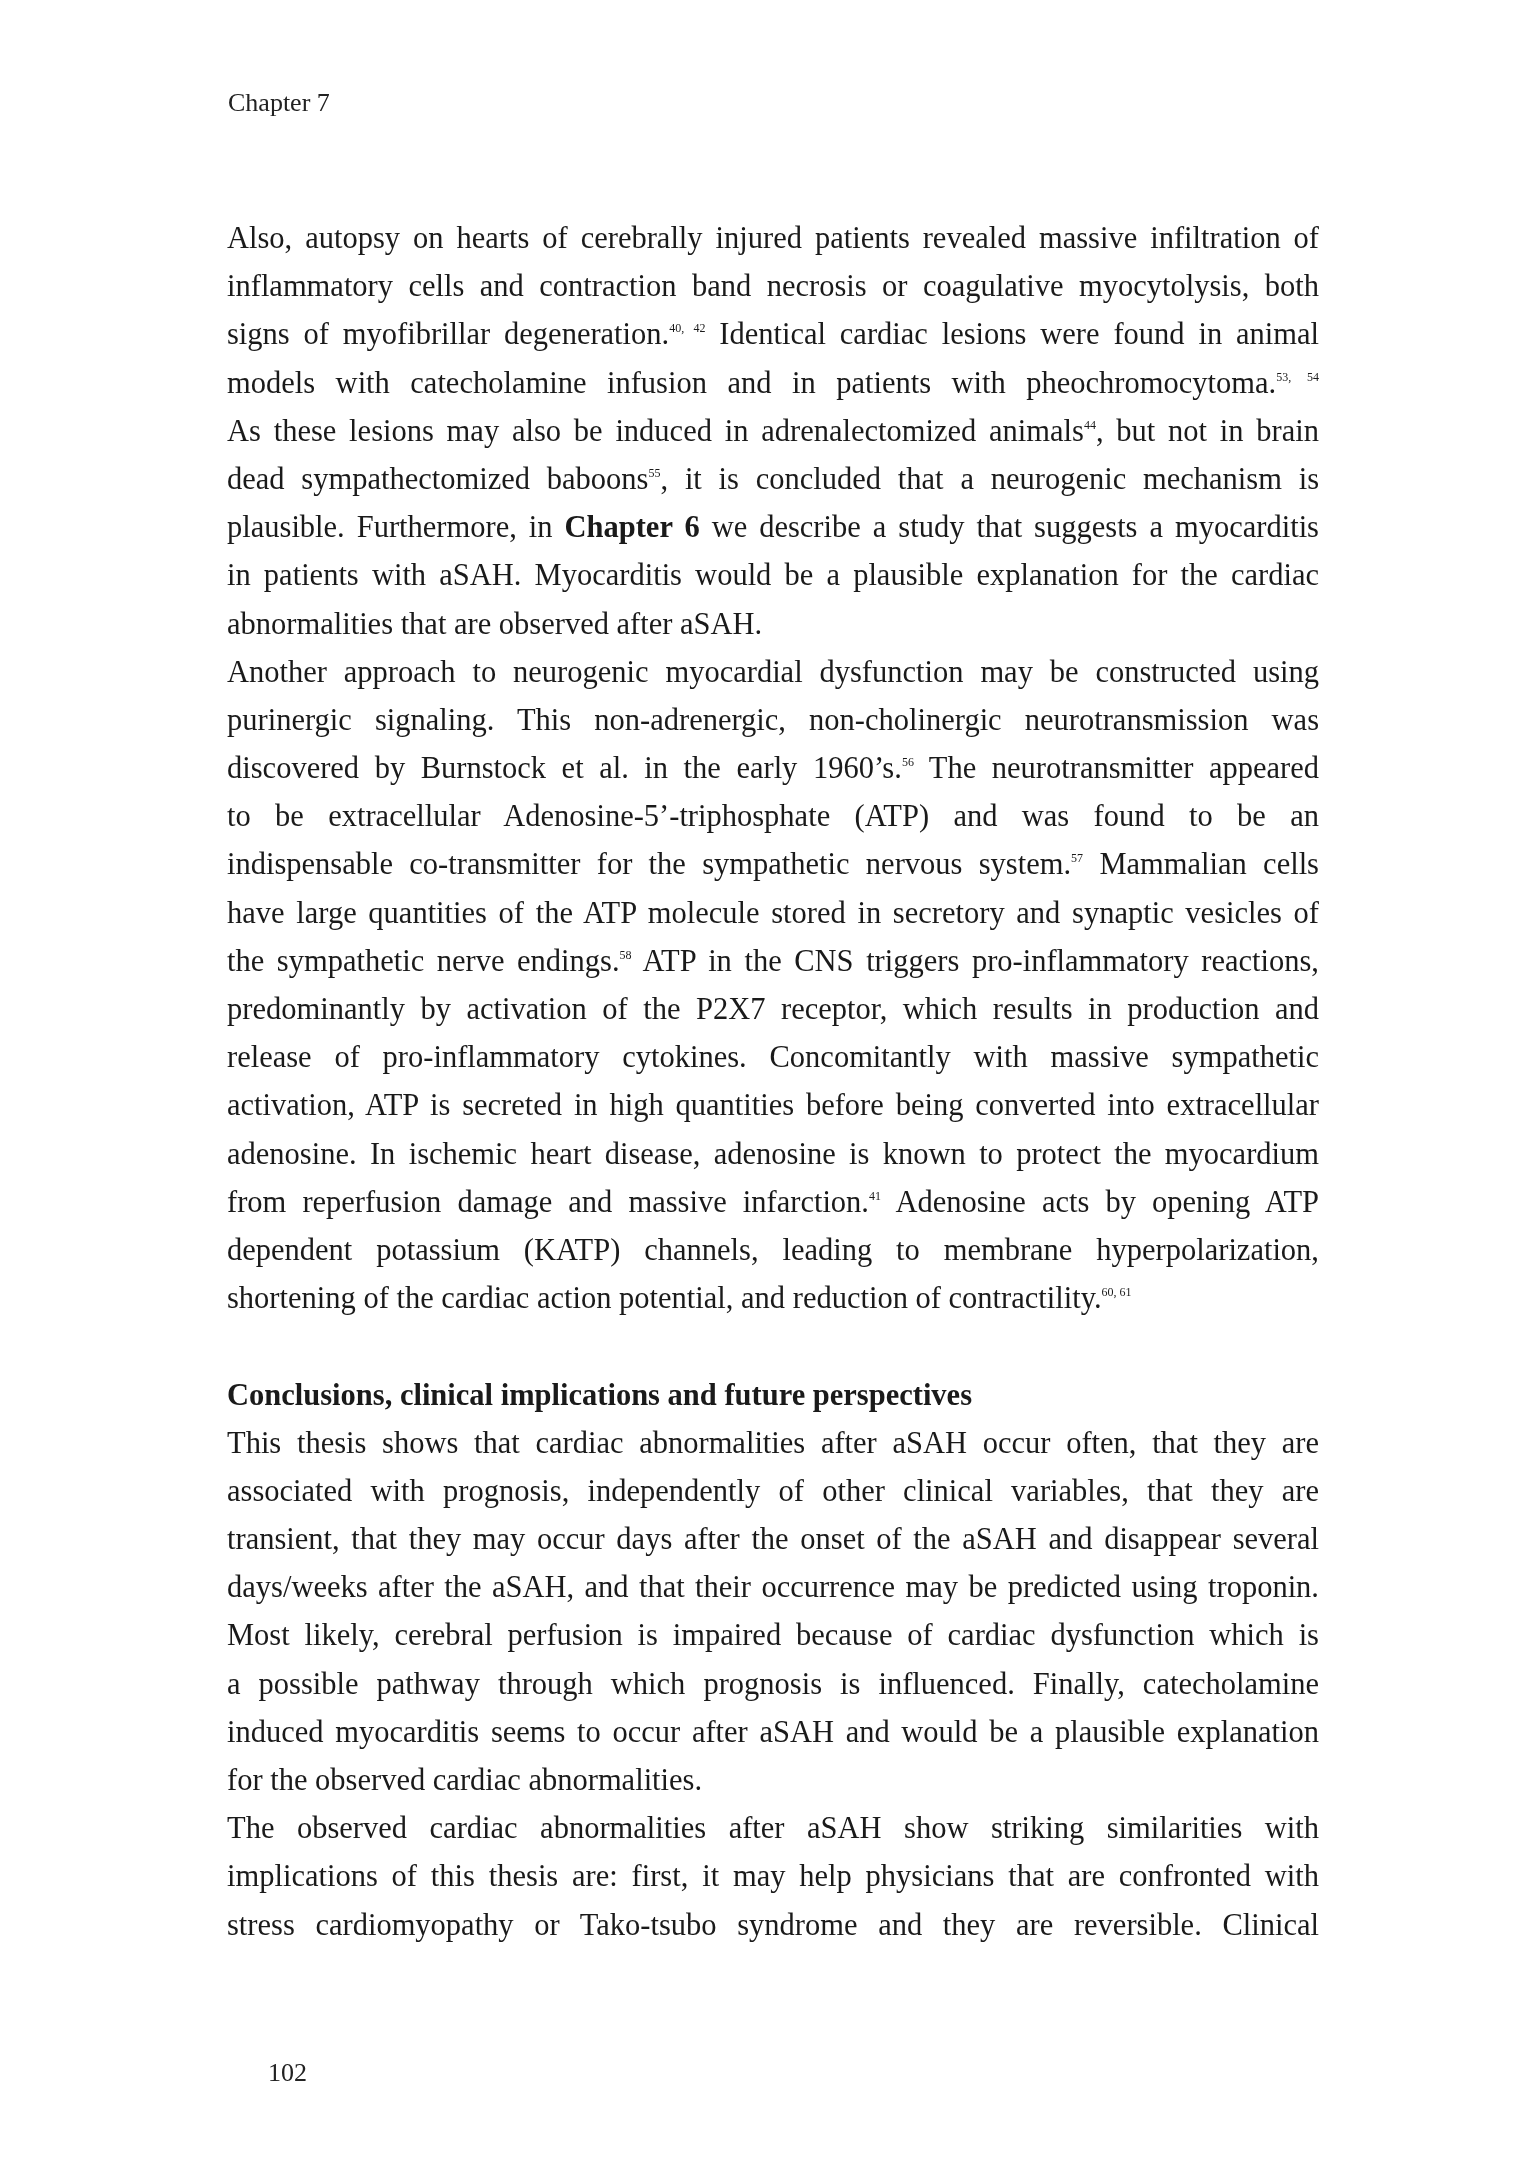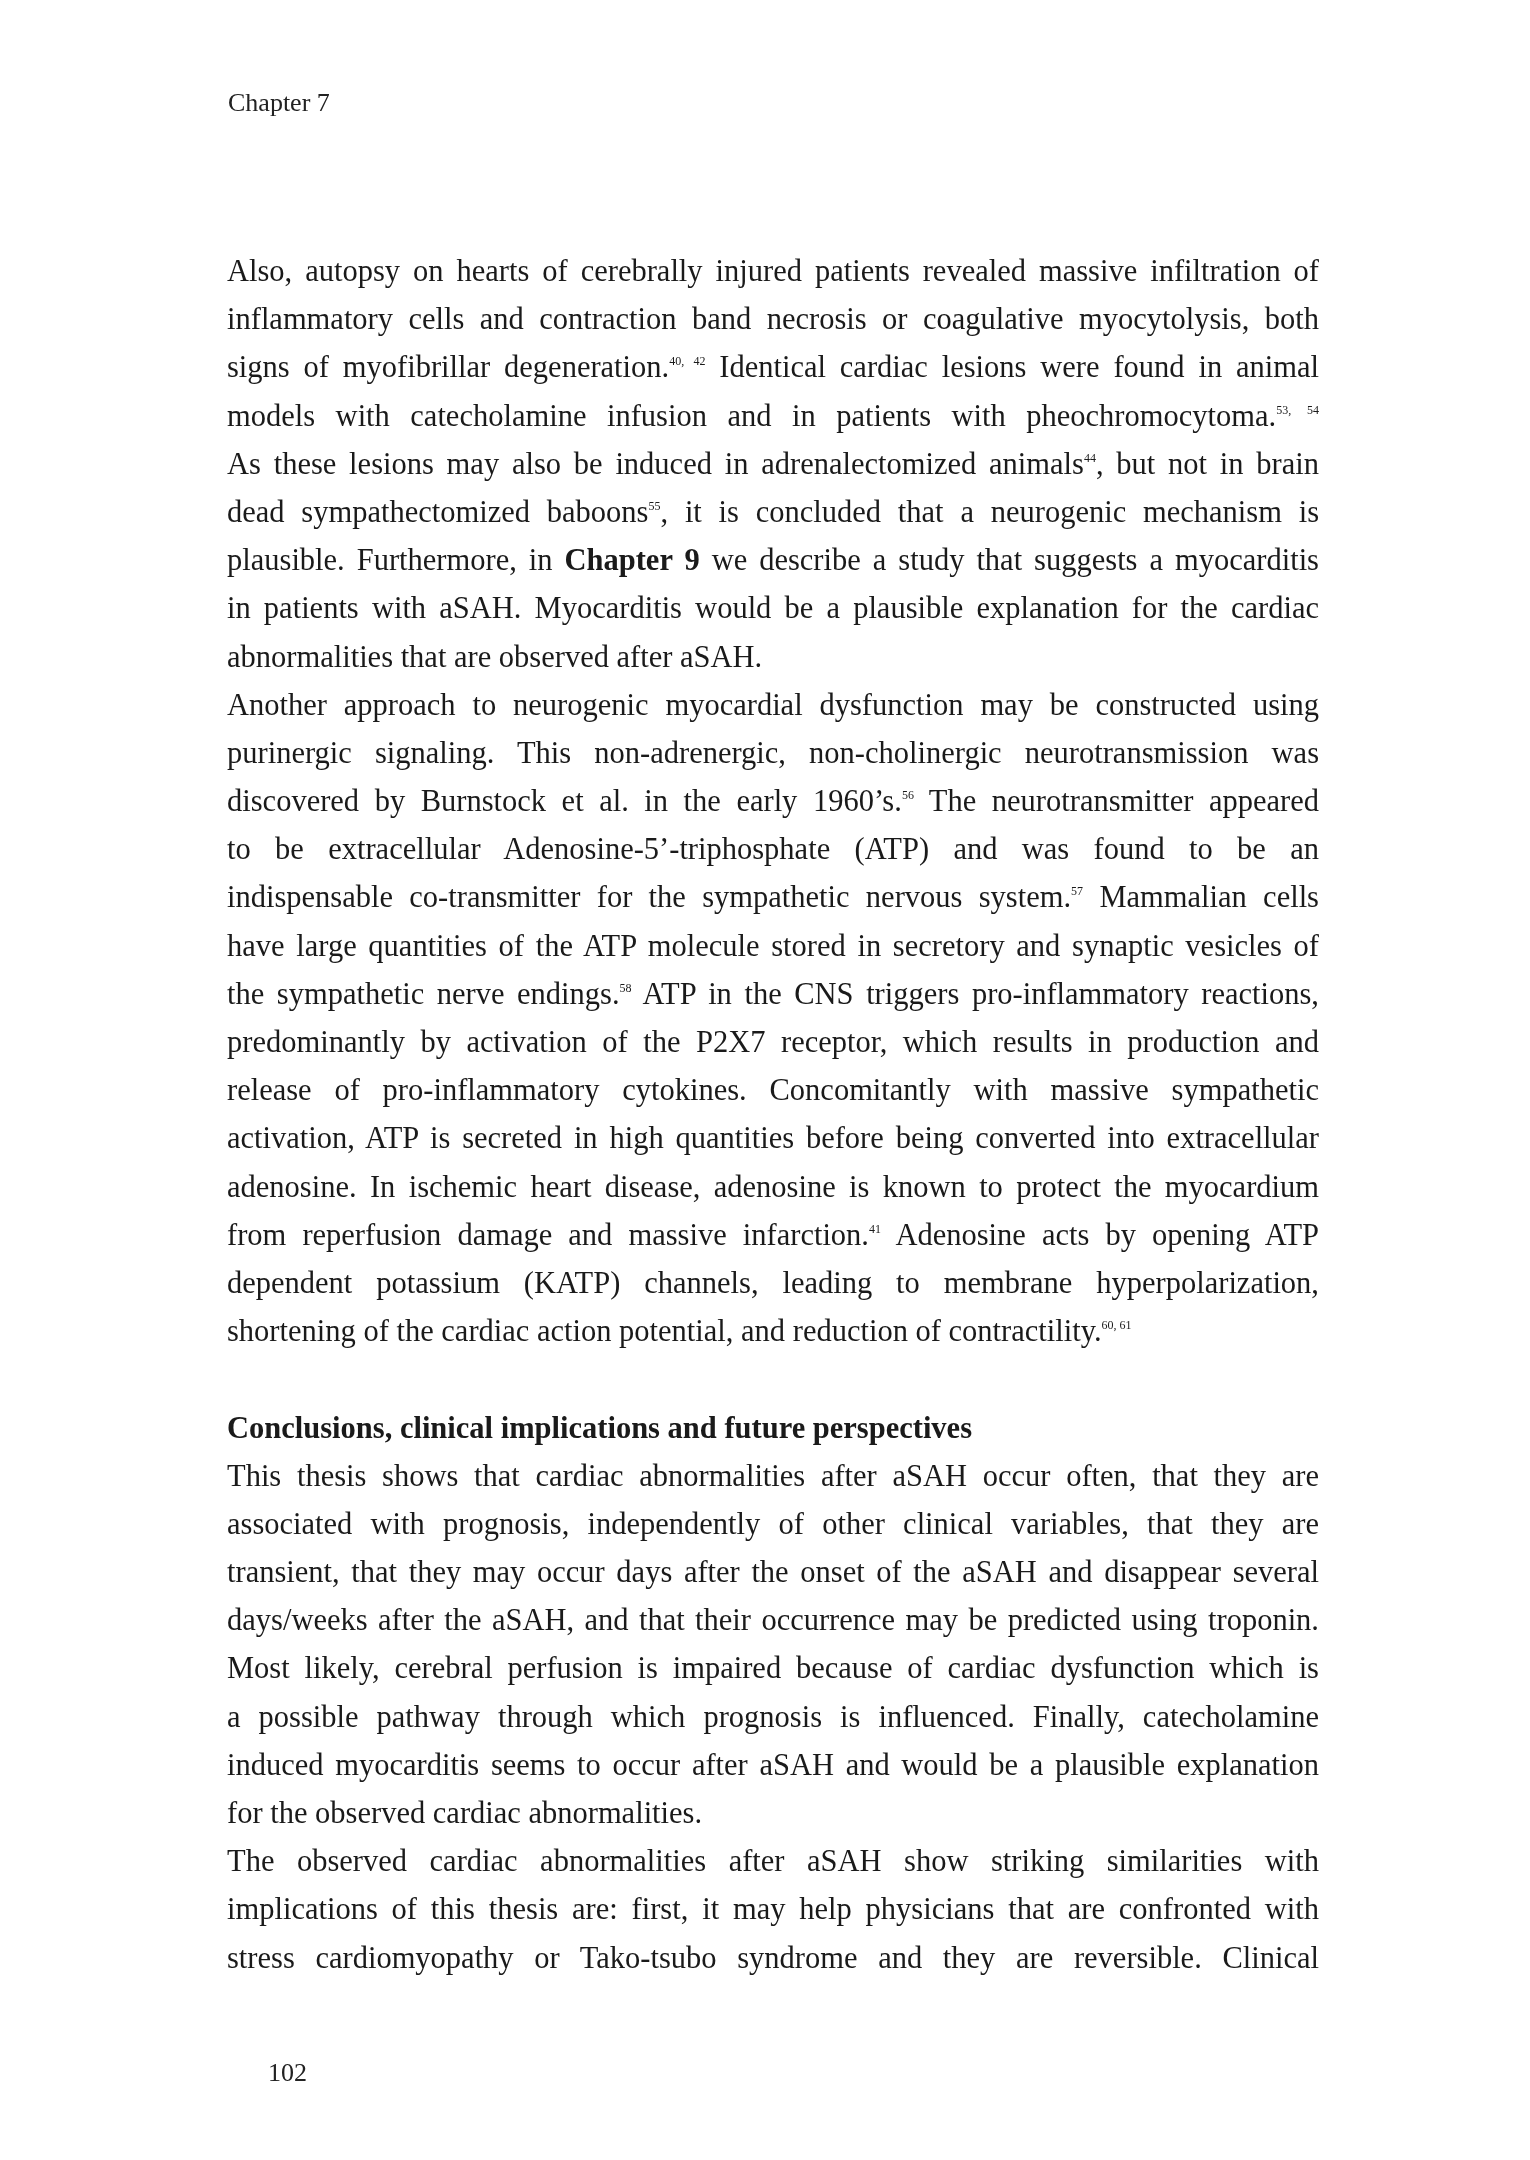--- a/index.html
+++ b/index.html
@@ -1,19 +1,19 @@
 <!DOCTYPE html>
 <html><head>
 <meta charset="utf-8">
 <style>
   html, body { margin: 0; padding: 0; background: #ffffff; }
   body { width: 1530px; height: 2160px; position: relative; overflow: hidden; }
   .page { position: absolute; left: 0; top: 0; width: 1530px; height: 2160px; background: #fff; color: #1a1a1a; font-family: "Liberation Serif", "DejaVu Serif", serif; }
   .running-head { position: absolute; left: 228px; top: 88px; font-size: 26px; color: #222; }
-  .body { position: absolute; left: 227px; top: 247px; width: 1092px; font-size: 30.5px; line-height: 48.2px; }
+  .body { position: absolute; left: 227px; top: 214px; width: 1092px; font-size: 30.5px; line-height: 48.2px; }
   .line { display: block; white-space: nowrap; text-align: justify; text-align-last: justify; height: 48.2px; }
   .line.last { text-align-last: left; }
   sup { font-size: 12px; line-height: 0; vertical-align: 12px; }
   .bold { font-weight: bold; }
   .gap { height: 48.2px; }
   .heading { font-weight: bold; text-align-last: left; }
   .page-number { position: absolute; left: 228px; top: 2058px; font-size: 26px; color: #222; margin-left: 40px; }
 </style>
 </head>
 <body>
@@ -22,21 +22,21 @@
   <div class="running-head">Chapter 7</div>
 
   <div class="body">
     <div>
       <span class="line">Also, autopsy on hearts of cerebrally injured patients revealed massive infiltration of</span>
       <span class="line">inflammatory cells and contraction band necrosis or coagulative myocytolysis, both</span>
       <span class="line"><span>signs of myofibrillar degeneration.</span><sup>40, 42</sup><span> Identical cardiac lesions were found in animal</span></span>
       <span class="line"><span>models with catecholamine infusion and in patients with pheochromocytoma.</span><sup>53, 54</sup><span></span></span>
       <span class="line"><span>As these lesions may also be induced in adrenalectomized animals</span><sup>44</sup><span>, but not in brain</span></span>
       <span class="line"><span>dead sympathectomized baboons</span><sup>55</sup><span>, it is concluded that a neurogenic mechanism is</span></span>
-      <span class="line"><span>plausible. Furthermore, in </span><span class="bold">Chapter 9</span><span> we describe a study that suggests a myocarditis</span></span>
+      <span class="line"><span>plausible. Furthermore, in </span><span class="bold">Chapter 6</span><span> we describe a study that suggests a myocarditis</span></span>
       <span class="line">in patients with aSAH. Myocarditis would be a plausible explanation for the cardiac</span>
       <span class="line last">abnormalities that are observed after aSAH.</span>
     </div>
 
     <div>
       <span class="line">Another approach to neurogenic myocardial dysfunction may be constructed using</span>
       <span class="line">purinergic signaling. This non-adrenergic, non-cholinergic neurotransmission was</span>
       <span class="line"><span>discovered by Burnstock et al. in the early 1960’s.</span><sup>56</sup><span> The neurotransmitter appeared</span></span>
       <span class="line">to be extracellular Adenosine-5’-triphosphate (ATP) and was found to be an</span>
       <span class="line"><span>indispensable co-transmitter for the sympathetic nervous system.</span><sup>57</sup><span> Mammalian cells</span></span>

